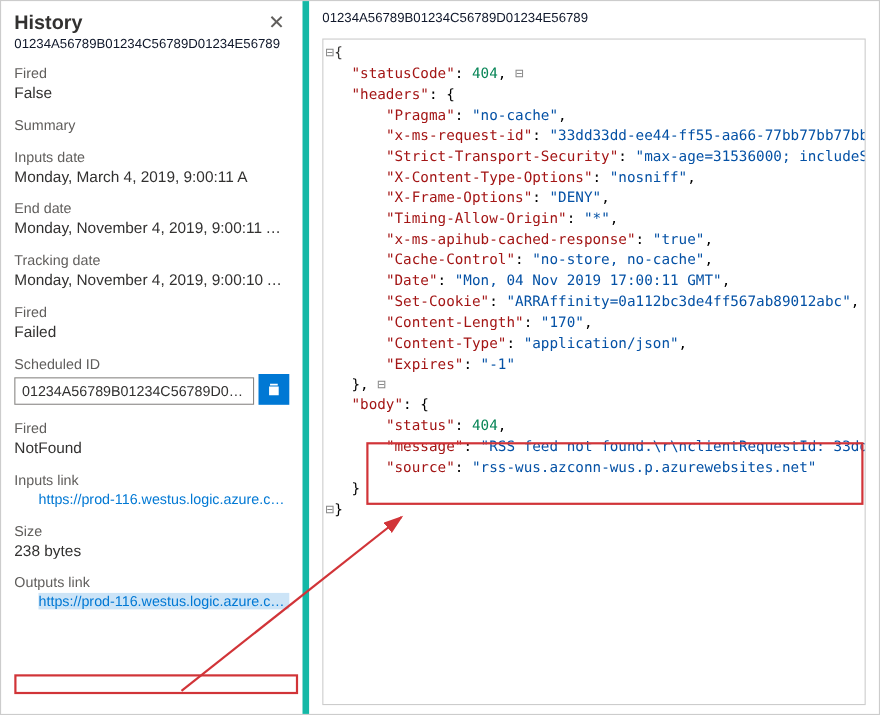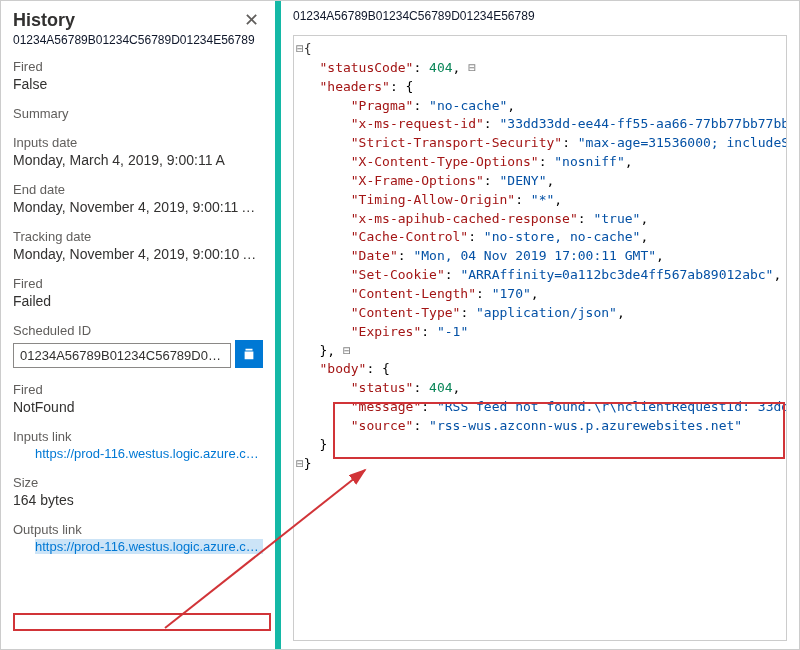--- a/index.html
+++ b/index.html
@@ -198,21 +198,21 @@
       <div class="field-value">NotFound</div>
     </div>
 
     <div class="field-group">
       <div class="field-label">Inputs link</div>
       <div class="field-link">https://prod-116.westus.logic.azure.co…</div>
     </div>
 
     <div class="field-group">
       <div class="field-label">Size</div>
-      <div class="field-value">164 bytes</div>
+      <div class="field-value">238 bytes</div>
     </div>
 
     <div class="field-group">
       <div class="field-label">Outputs link</div>
       <div class="field-link selected">https://prod-116.westus.logic.azure.co…</div>
     </div>
   </div>
 
   <div class="right-panel">
     <div class="panel-subtitle">01234A56789B01234C56789D01234E56789</div>

